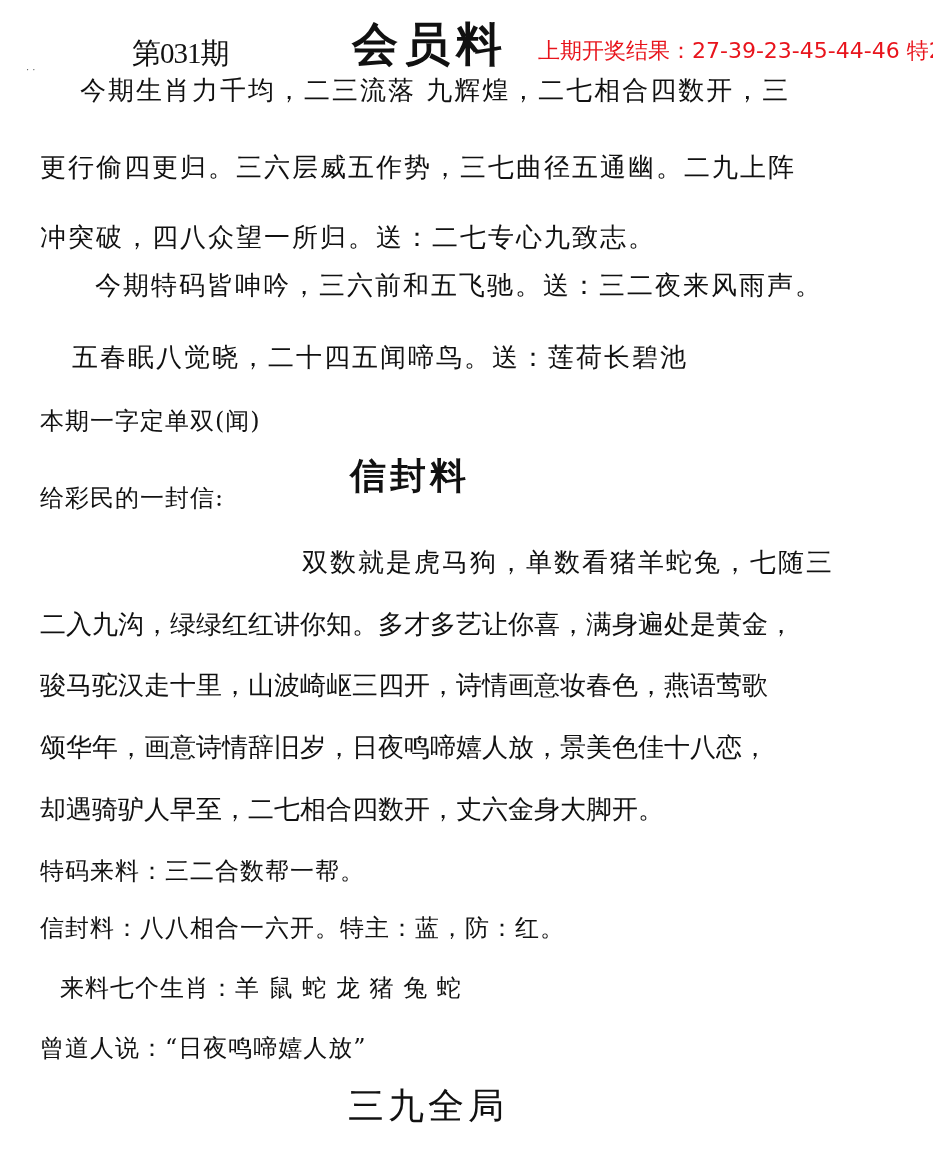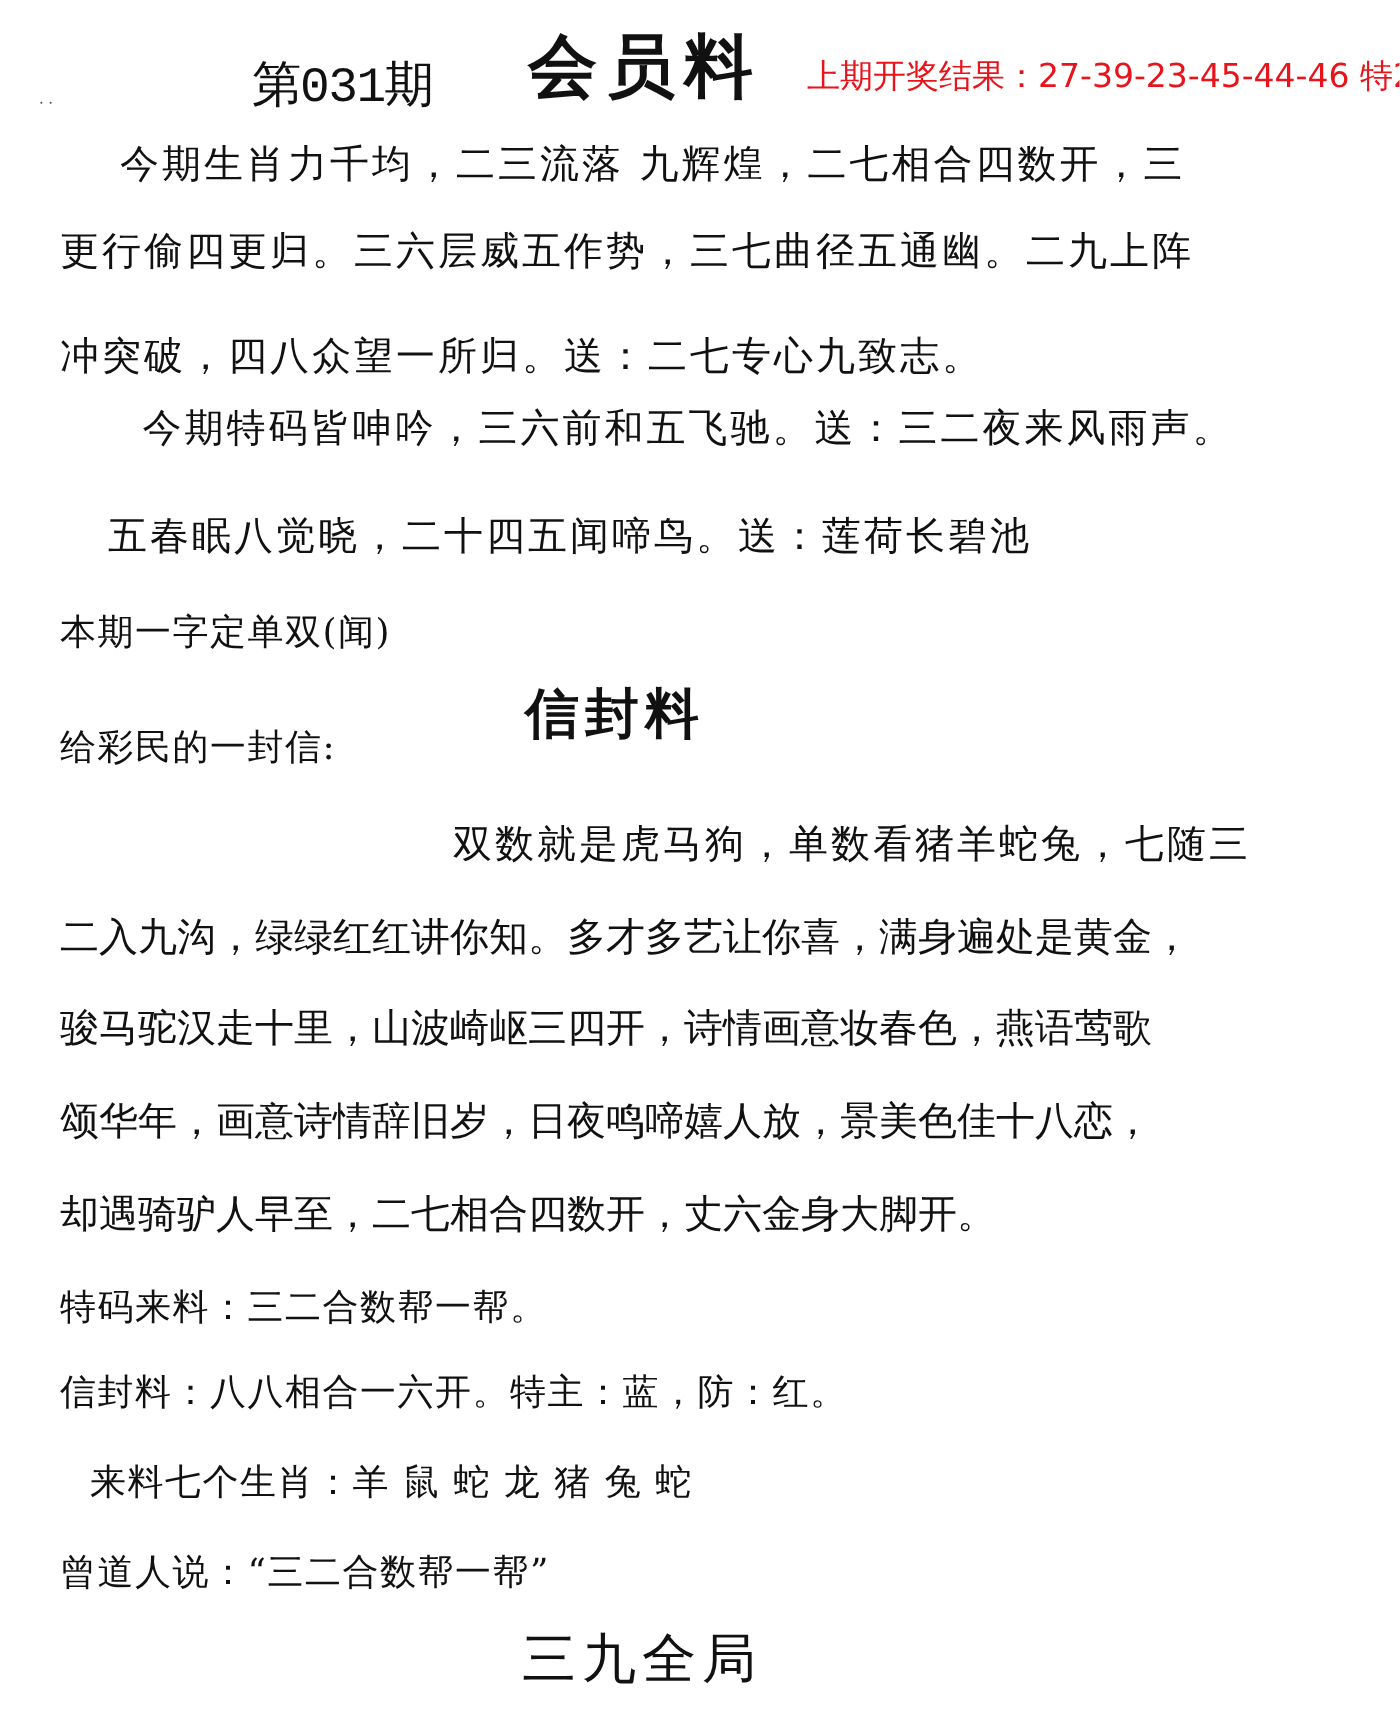--- a/index.html
+++ b/index.html
@@ -1,54 +1,54 @@
 <!DOCTYPE html>
 <html><head>
 <meta charset="utf-8">
 <style>
   html, body { margin:0; padding:0; background:#ffffff; }
   body { width:933px; height:1149px; position:relative; overflow:hidden;
          font-family:"DejaVu Serif", "Liberation Serif", serif; color:#111; }
   .abs { position:absolute; white-space:nowrap; }
-  .issue { left:132px; top:34px; font-family:Liberation Mono, monospace; font-size:33px; letter-spacing:-1px; color:#111;margin-left:36px; }
+  .issue { left:132px; top:34px; font-family:Liberation Serif, serif; font-size:29px; letter-spacing:-1px; color:#111; }
   .title { font-family:Liberation Sans, sans-serif; font-weight:bold; color:#111; letter-spacing:6px; }
   .t1 { left:352px; top:14px; font-size:46px; }
   .result { left:538px; top:36px; font-family:"DejaVu Sans", sans-serif; font-size:22px; color:#e8141c; }
   .dots { left:26px; top:64px; font-size:10px; color:#555; letter-spacing:3px; }
   .line { font-size:26px; letter-spacing:2px; }
   .small { font-size:24px; letter-spacing:1px; }
   .t2 { left:350px; top:452px; font-size:36px; letter-spacing:4px; }
   .t3 { left:348px; top:1082px; font-size:36px; letter-spacing:4px; font-weight:normal; }
 </style>
 </head>
 <body>
 
 <div class="abs issue">第031期</div>
 <div class="abs title t1">会员料</div>
 <div class="abs result">
   <span>上期开奖结果：</span><span>27-39-23-45-44-46</span> <span>特25</span>
 </div>
 <div class="abs dots">··</div>
 
-<div class="abs line" style="left:80px;top:92px;">今期生肖力千均，二三流落 九辉煌，二七相合四数开，三</div>
+<div class="abs line" style="left:80px;top:73px;">今期生肖力千均，二三流落 九辉煌，二七相合四数开，三</div>
 <div class="abs line" style="left:40px;top:150px;text-align:center;">更行偷四更归。三六层威五作势，三七曲径五通幽。二九上阵</div>
 <div class="abs line" style="left:40px;top:220px;">冲突破，四八众望一所归。送：二七专心九致志。</div>
 <div class="abs line" style="left:95px;top:268px;">今期特码皆呻吟，三六前和五飞驰。送：三二夜来风雨声。</div>
 <div class="abs line" style="left:72px;top:340px;">五春眠八觉晓，二十四五闻啼鸟。送：莲荷长碧池</div>
 <div class="abs small" style="left:40px;top:405px;">本期一字定单双(闻)</div>
 
 <div class="abs small" style="left:40px;top:482px;">给彩民的一封信:</div>
 <div class="abs title t2">信封料</div>
 
 <div class="abs line" style="left:302px;top:545px;">双数就是虎马狗，单数看猪羊蛇兔，七随三</div>
 <div class="abs line" style="left:40px;top:607px;letter-spacing:0px;">二入九沟，绿绿红红讲你知。多才多艺让你喜，满身遍处是黄金，</div>
 <div class="abs line" style="left:40px;top:668px;letter-spacing:0px;">骏马驼汉走十里，山波崎岖三四开，诗情画意妆春色，燕语莺歌</div>
 <div class="abs line" style="left:40px;top:730px;letter-spacing:0px;">颂华年，画意诗情辞旧岁，日夜鸣啼嬉人放，景美色佳十八恋，</div>
 <div class="abs line" style="left:40px;top:792px;letter-spacing:0px;">却遇骑驴人早至，二七相合四数开，丈六金身大脚开。</div>
 
 <div class="abs small" style="left:40px;top:855px;">特码来料：三二合数帮一帮。</div>
 <div class="abs small" style="left:40px;top:912px;">信封料：八八相合一六开。特主：蓝，防：红。</div>
 <div class="abs small" style="left:40px;top:972px;margin-left:20px;">
   <span>来料七个生肖：</span><span>羊 鼠 蛇 龙 猪 兔 蛇</span>
 </div>
-<div class="abs small" style="left:40px;top:1032px;">曾道人说：“三二合数帮一帮”</div>
+<div class="abs small" style="left:40px;top:1032px;">曾道人说：“日夜鸣啼嬉人放”</div>
 
 <div class="abs title t3">三九全局</div>
 
 </body></html>

